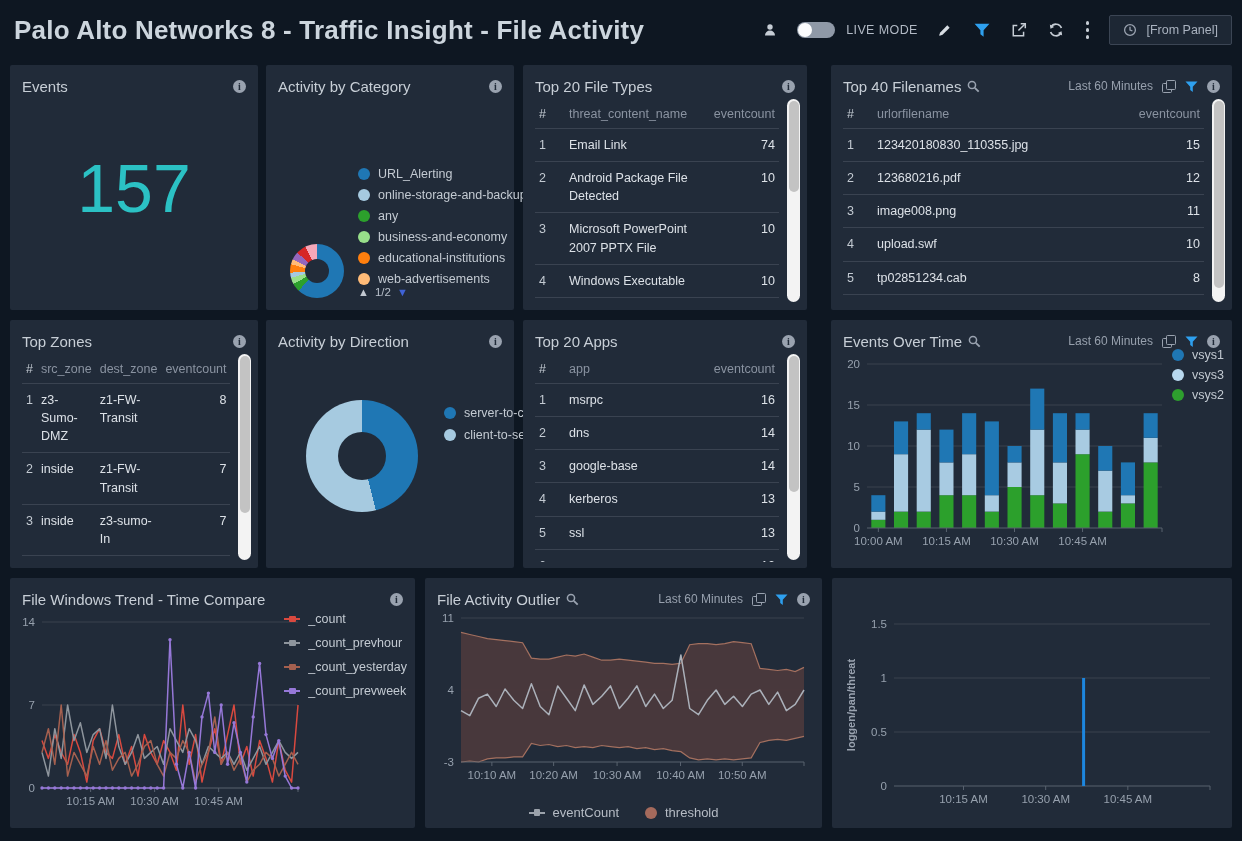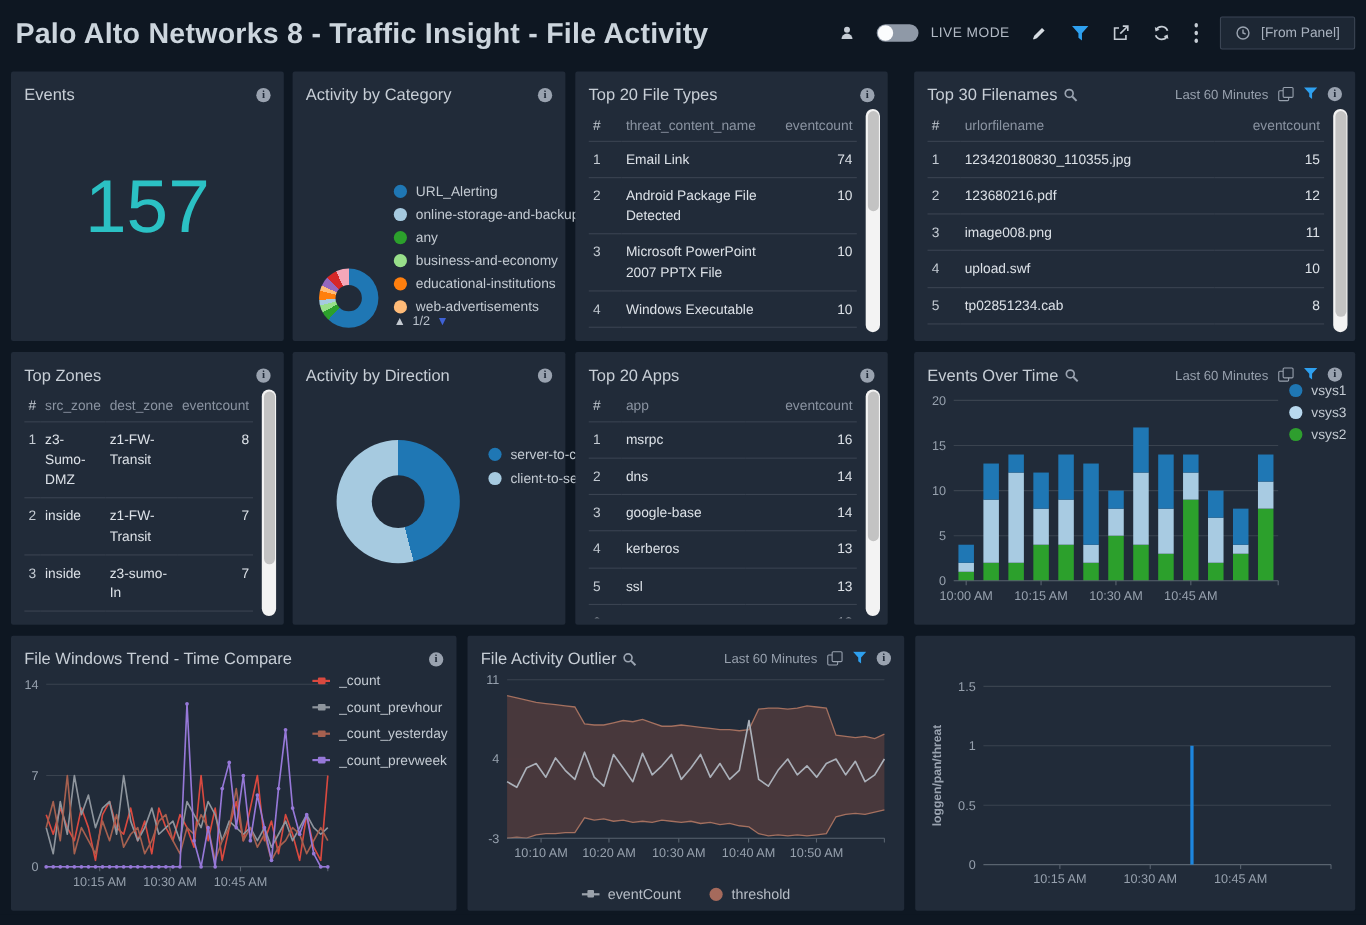--- a/index.html
+++ b/index.html
@@ -14,21 +14,21 @@
   .toggle .knob{position:absolute;left:1px;top:1px;width:14px;height:14px;border-radius:50%;background:#fbfcfd;}
   .kebab{display:inline-flex;flex-direction:column;align-items:center;cursor:pointer;padding:0 3px;}
   .kebab i{width:3.6px;height:3.6px;border-radius:50%;background:#c6cdd5;display:block;margin:1.7px 0;}
   .frompanel{display:inline-flex;align-items:center;gap:9px;height:30px;padding:0 13px;background:#1d2734;border:1px solid #3b4554;border-radius:2px;color:#a9b2bf;font-size:12.5px;font-family:inherit;cursor:pointer;}
   
   .panel{position:absolute;background:#212b39;border-radius:2px;}
   .ph{display:flex;align-items:center;padding:9px 12px 0 12px;height:24px;}
   .pt{font-size:15px;color:#c7ced6;white-space:nowrap;}
   .mag{margin-left:6px;display:inline-flex;cursor:pointer;}
   .spacer{flex:1;}
-  .meta{display:flex;align-items:flex-start;gap:9px;}
+  .meta{display:flex;align-items:flex-end;gap:9px;}
   .meta-label{font-size:12px;color:#97a0ad;}
   .info{width:13px;height:13px;border-radius:50%;background:#99a2af;position:relative;display:inline-block;cursor:pointer;flex:none;}
   .info::before{content:'i';position:absolute;left:0;right:0;top:0;text-align:center;font:700 10px/13px "Liberation Serif",serif;color:#202a38;}
   .copyic{position:relative;width:14px;height:13px;display:inline-block;cursor:pointer;}
   .copyic::before{content:'';position:absolute;left:0;bottom:0;width:8px;height:8px;border:1.3px solid #99a2af;border-radius:1.5px;}
   .copyic::after{content:'';position:absolute;right:0;top:0;width:8px;height:8px;border:1.3px solid #99a2af;border-radius:1.5px;background:#212b39;}
   
   .big{display:flex;align-items:center;justify-content:center;height:180px;font-size:68px;color:#2bc1c4;}
   
   .tbl{position:absolute;left:12px;right:28px;top:36px;bottom:6px;overflow:hidden;}
@@ -223,21 +223,21 @@
           </tbody>
         </table>
       </div>
     <div class="sb">
         <span class="thumb" style="top:2px;height:45%"></span>
       </div>
   </section>
 
   <section class="panel" style="left:831px;top:65px;width:401px;height:245px">
     <div class="ph">
-      <span class="pt">Top 30 Filenames</span>
+      <span class="pt">Top 40 Filenames</span>
       <span class="mag">
         <svg width="13" height="13" viewBox="0 0 12 12" fill="none" stroke="#9aa3b0" stroke-width="1.4">
             <circle cx="4.6" cy="4.6" r="3.3"></circle>
             <line x1="7.2" y1="7.2" x2="10.8" y2="10.8" stroke-width="1.7"></line>
           </svg>
       </span>
       <span class="spacer"></span>
       <div class="meta">
         <span class="meta-label">Last 60 Minutes</span>
         <span class="copyic"></span>

